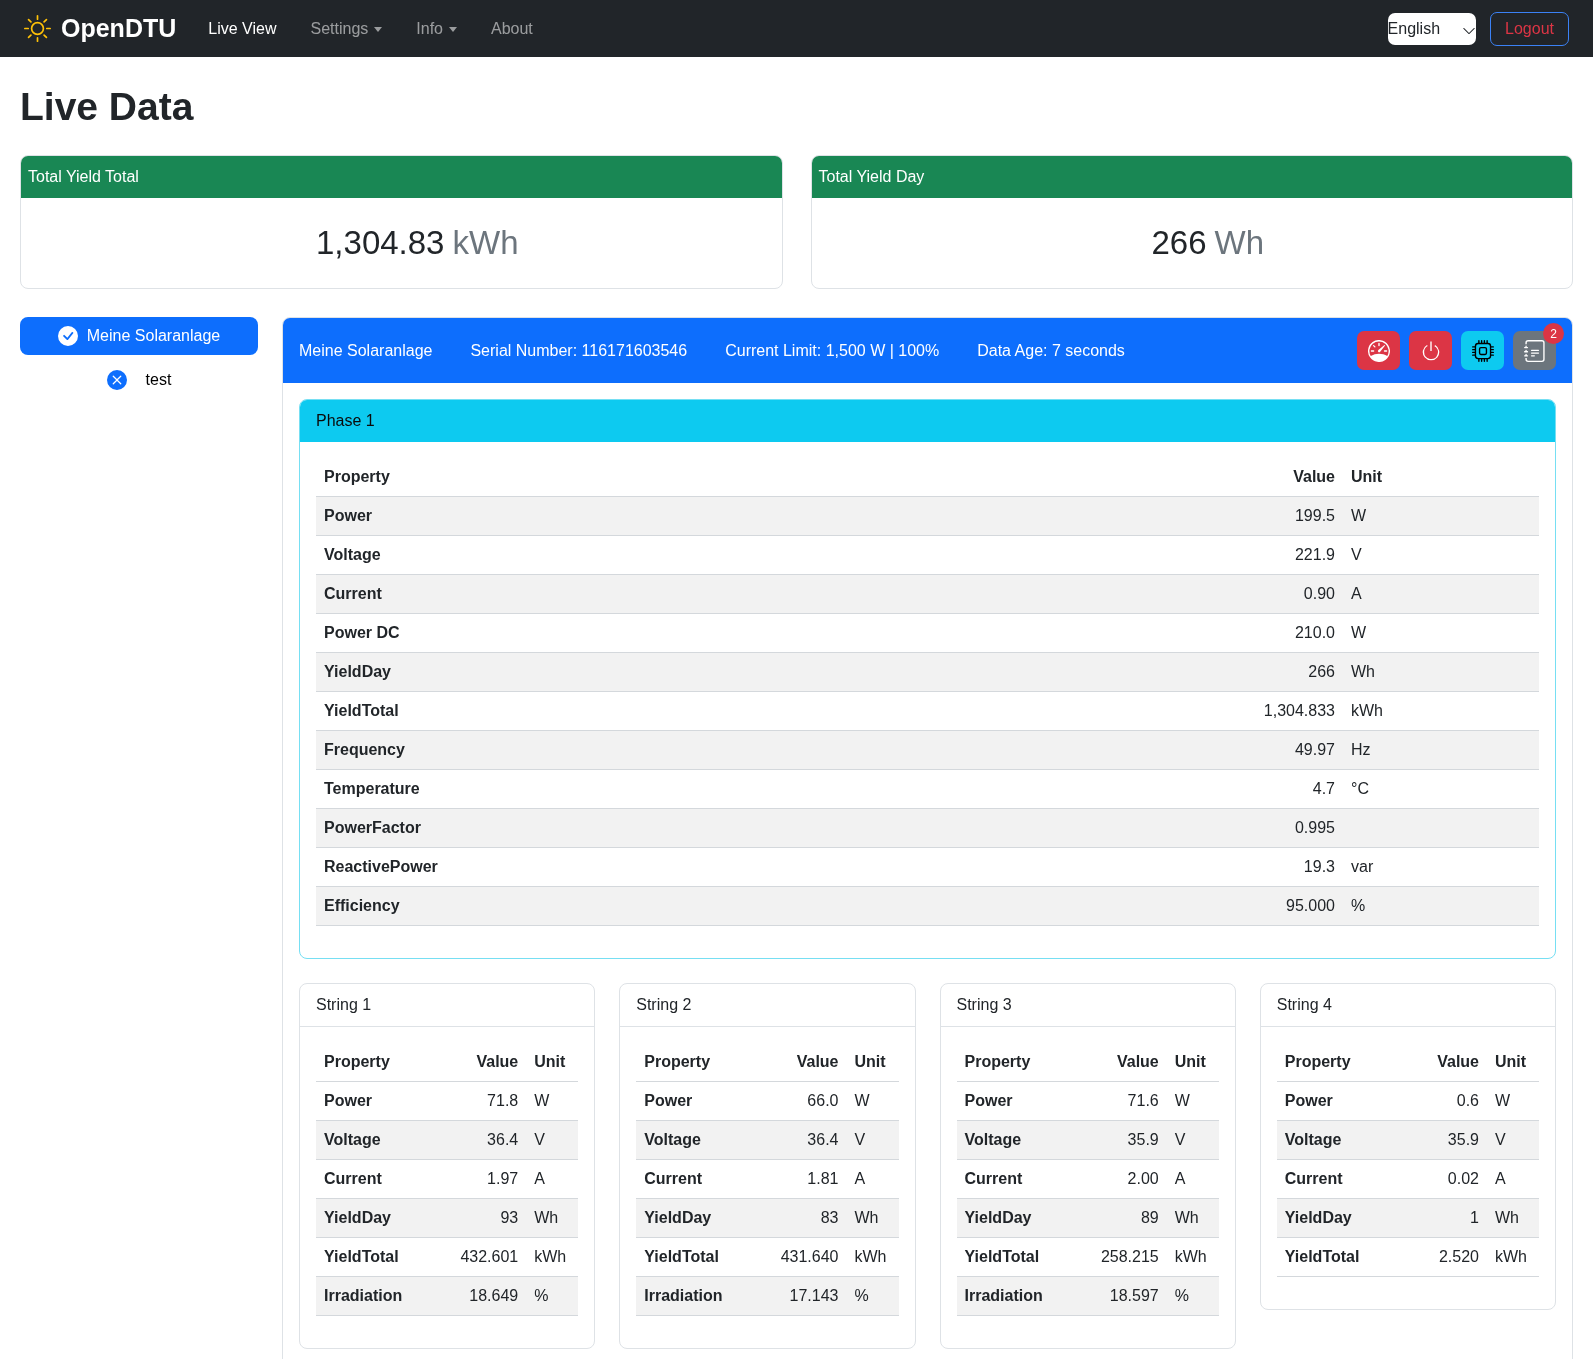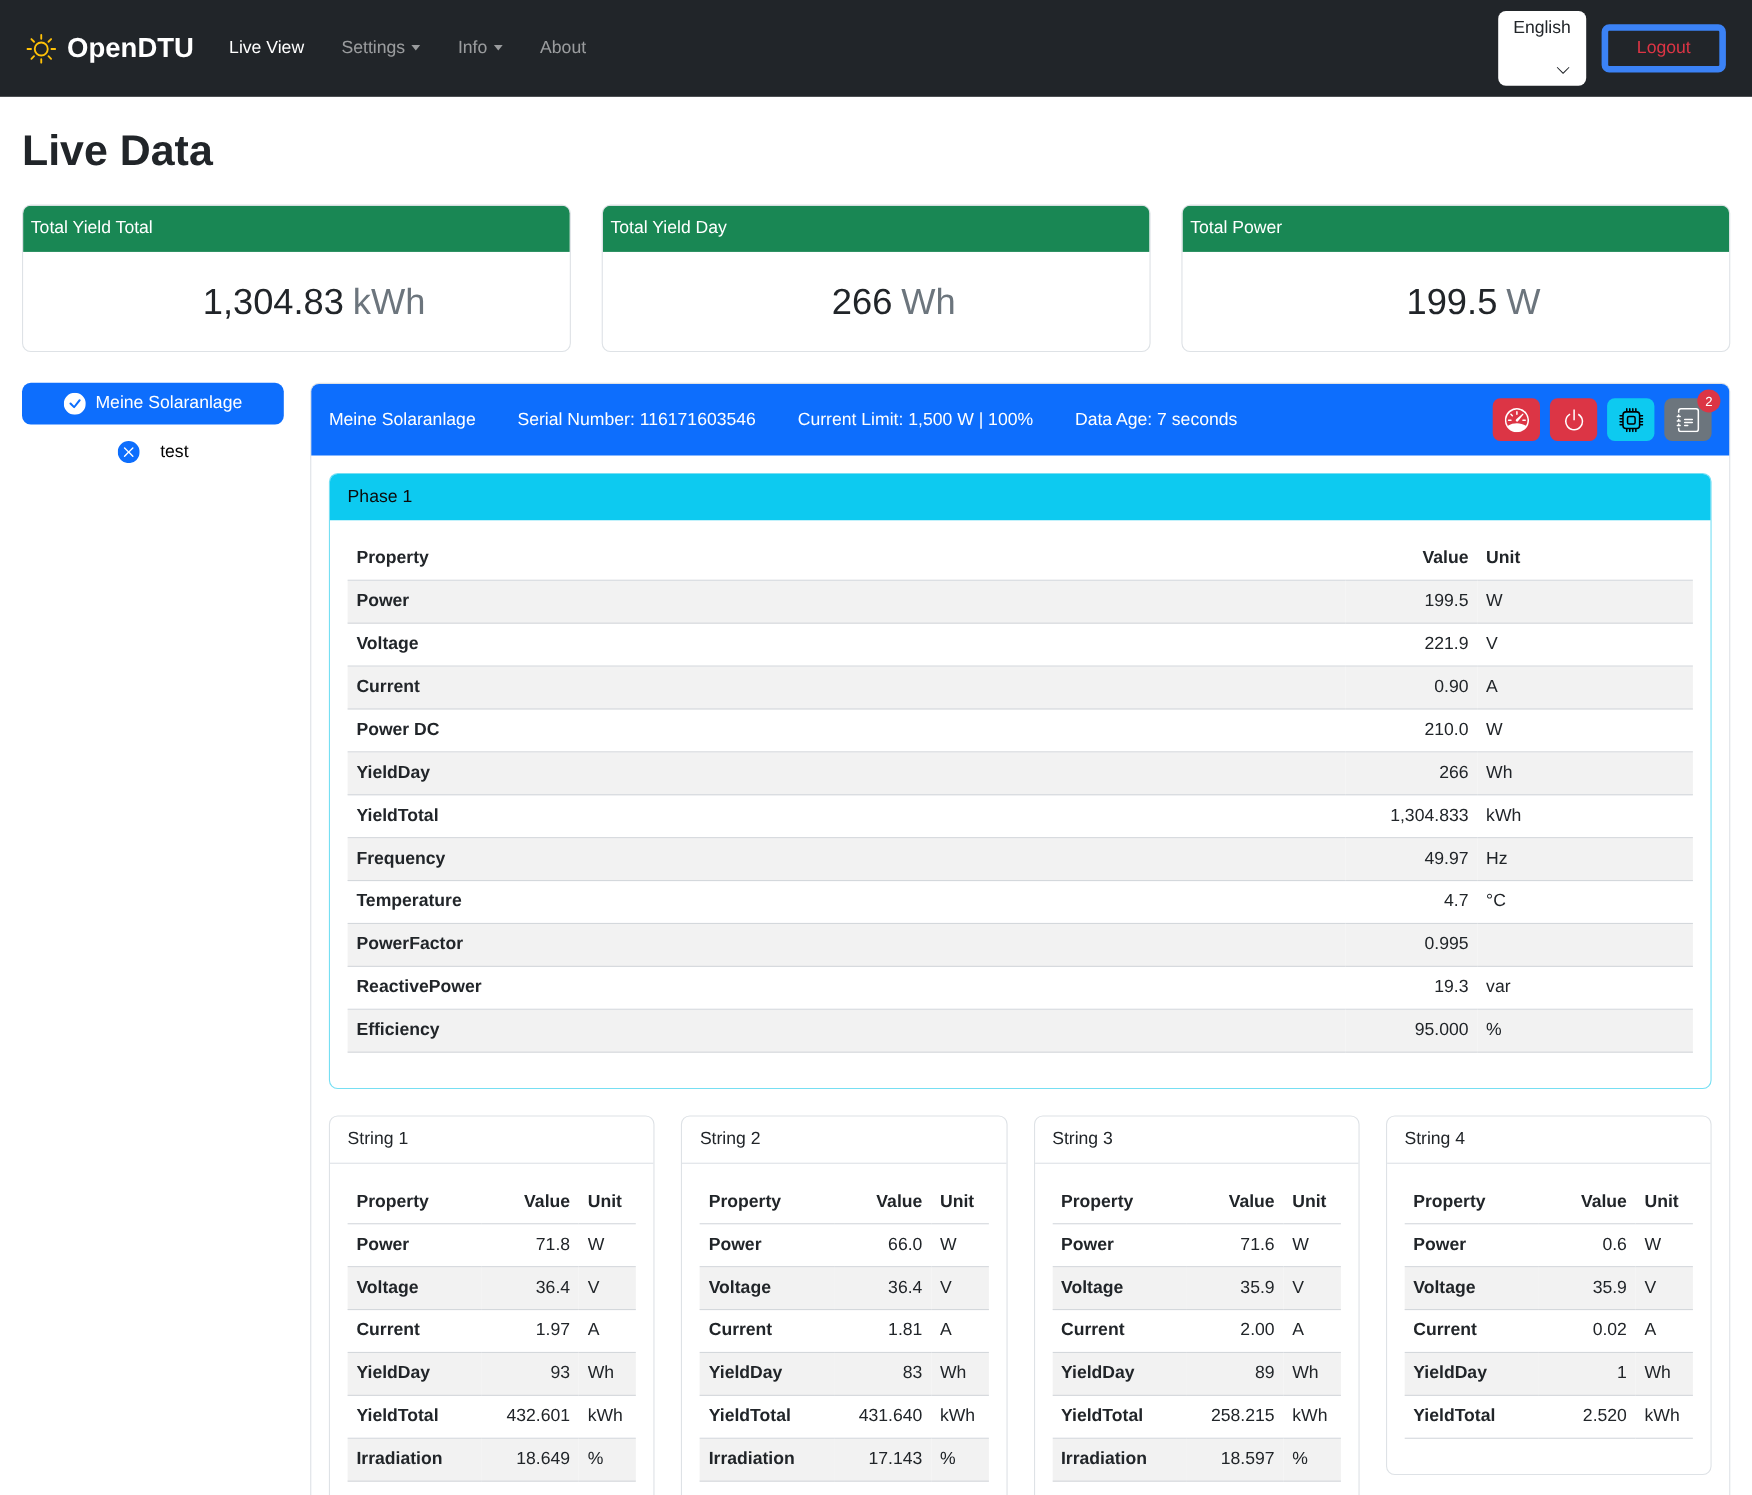--- a/index.html
+++ b/index.html
@@ -10,23 +10,23 @@
   .brand { display:flex; align-items:center; gap:10px; color:#fff;
     font-size:25px; font-weight:600; text-decoration:none; cursor:pointer; }
   .nav-links { display:flex; gap:34px; margin-left:32px; align-items:center; }
   .nav-link { color:rgba(255,255,255,.55); text-decoration:none; cursor:pointer; }
   .nav-link.active { color:#fff; }
   .caret { display:inline-block; margin-left:6px; vertical-align:2px;
     border-top:5px solid currentColor; border-left:4px solid transparent;
     border-right:4px solid transparent; }
   .nav-right { margin-left:auto; display:flex; gap:14px; align-items:center; }
   .lang-select { background:#fff; color:#212529; border-radius:7px;
-    padding:7px 14px; display:flex; align-items:flex-end; gap:22px; cursor:pointer;flex-direction:column; }
-  .logout-btn { background:transparent; border:6px solid #3b82f6; color:#dc3545;
-    border-radius:7px; padding:7px 26px; font-size:16px; cursor:pointer;
+    padding:7px 0; display:flex; align-items:flex-end; gap:22px; cursor:pointer; }
+  .logout-btn { background:transparent; border:1px solid #3b82f6; color:#dc3545;
+    border-radius:7px; padding:7px 14px; font-size:16px; cursor:pointer;
     font-family:inherit; }
 
   main { padding:14px 20px 26px; }
   h1.page-title { font-size:39px; font-weight:600; margin:14px 0 26px; }
 
   .summary-row { display:flex; gap:28px; margin-bottom:28px; }
   .summary-card { flex:1; border:1px solid #dee2e6; border-radius:8px;
     overflow:hidden; background:#fff; }
   .summary-card .hdr { background:#198754; color:#fff; padding:12px 7px; }
   .summary-card .bdy { padding:26px 16px; text-align:center; font-size:33px; }
@@ -118,24 +118,20 @@
   <h1 class="page-title">Live Data</h1>
 
   <div class="summary-row">
     <div class="summary-card">
       <div class="hdr">Total Yield Total</div>
       <div class="bdy"><span class="val">1,304.83</span><span class="unit">kWh</span></div>
     </div>
     <div class="summary-card">
       <div class="hdr">Total Yield Day</div>
       <div class="bdy"><span class="val">266</span><span class="unit">Wh</span></div>
-    </div>
-    <div class="summary-card">
-      <div class="hdr">Total Power</div>
-      <div class="bdy"><span class="val">199.5</span><span class="unit">W</span></div>
     </div>
   </div>
 
   <div class="content-row">
     <aside class="sidebar">
       <button class="inv-select-btn">
         <span>
           <svg class="icon-svg" width="20" height="20" viewBox="0 0 16 16" fill="#ffffff">
               <path d="M16 8A8 8 0 1 1 0 8a8 8 0 0 1 16 0m-3.97-3.03a.75.75 0 0 0-1.08.022L7.477 9.417 5.384 7.323a.75.75 0 0 0-1.06 1.06L6.97 11.03a.75.75 0 0 0 1.079-.02l3.992-4.99a.75.75 0 0 0-.01-1.05z"></path>
             </svg>

